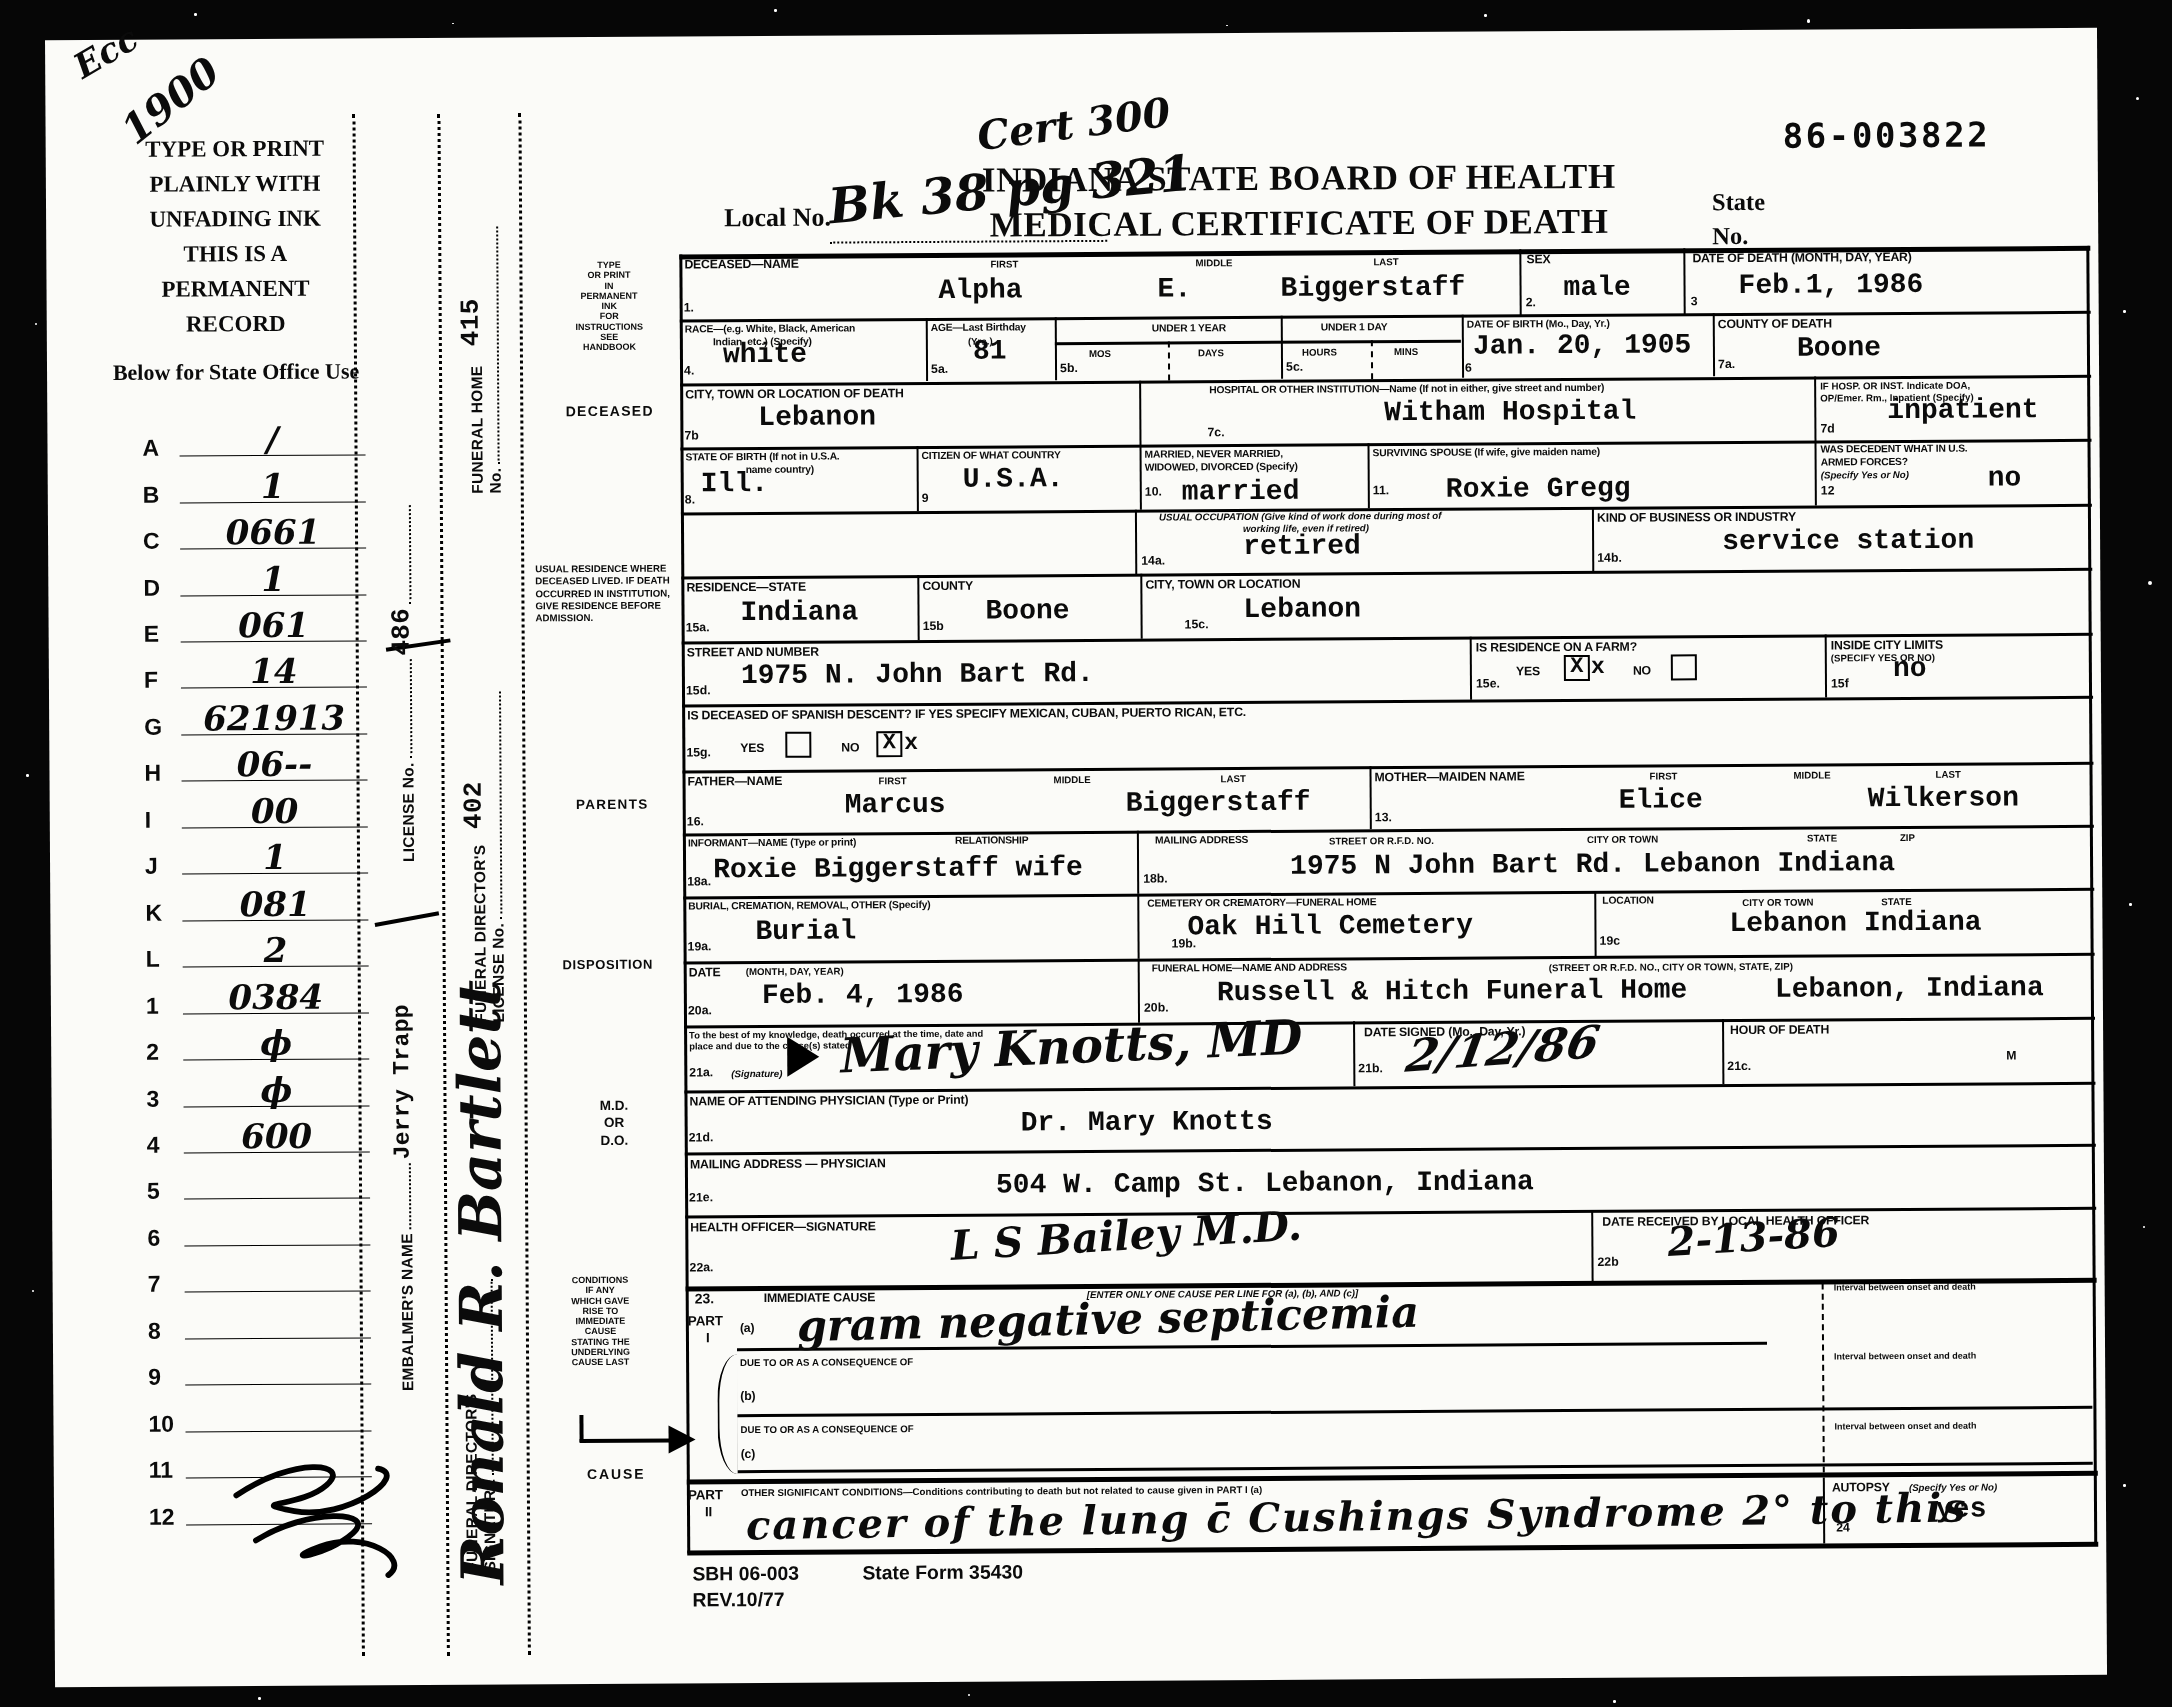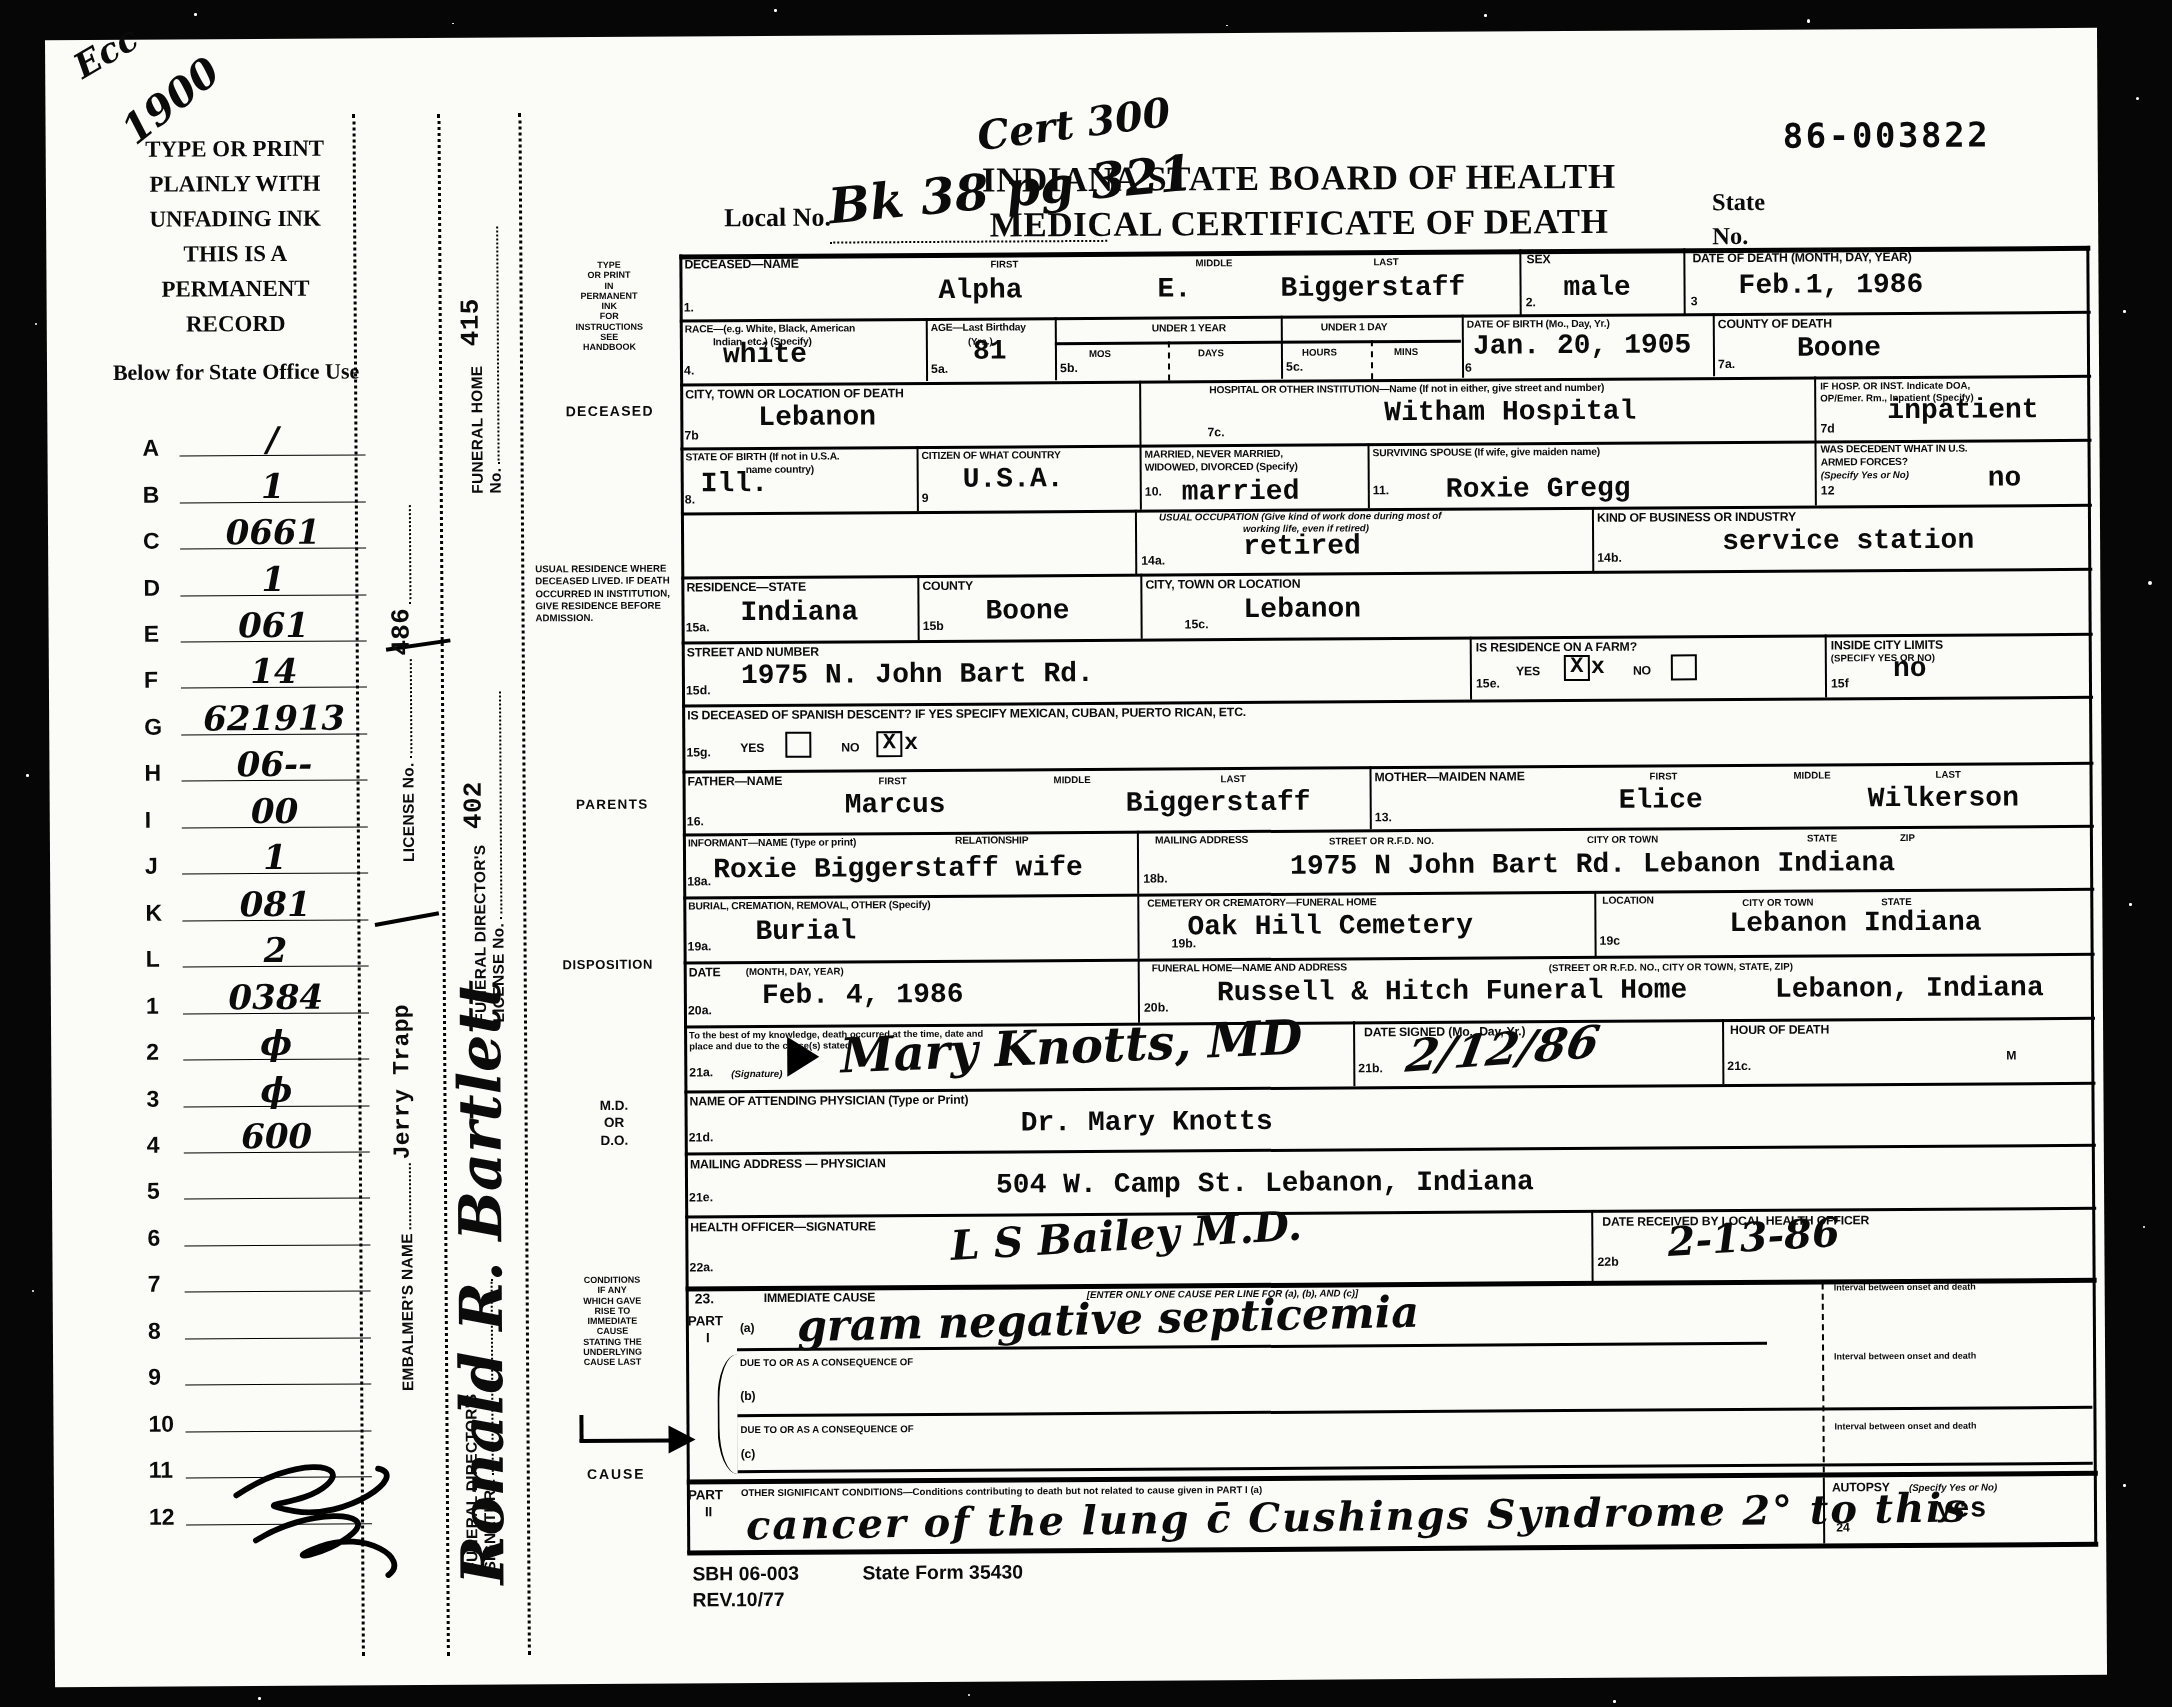--- a/index.html
+++ b/index.html
@@ -274,21 +274,21 @@
   </div>
   <div class="note" style="left:545px;top:400px;width:135px;font-size:14px;letter-spacing:1.3px;">DECEASED</div>
   <div class="note" style="left:537px;top:560px;width:139px;font-size:9.7px;line-height:12.3px;text-align:left;">USUAL RESIDENCE WHERE DECEASED LIVED.  IF DEATH OCCURRED IN INSTITUTION, GIVE RESIDENCE BEFORE ADMISSION.</div>
   <div class="note" style="left:545px;top:794px;width:135px;font-size:13.5px;letter-spacing:1.3px;">PARENTS</div>
   <div class="note" style="left:536px;top:954px;width:142px;font-size:13px;letter-spacing:0.6px;">DISPOSITION</div>
   <div class="note" style="left:545px;top:1094px;width:135px;font-size:13.5px;line-height:17.4px;">
     <div>M.D.</div>
       <div>OR</div>
       <div>D.O.</div>
   </div>
-  <div class="note" style="left:545px;top:1272px;width:129px;font-size:9px;line-height:10.3px;">
+  <div class="note" style="left:533px;top:1272px;width:129px;font-size:9px;line-height:10.3px;">
     <div>CONDITIONS</div>
       <div>IF ANY</div>
       <div>WHICH GAVE</div>
     <div>RISE TO</div>
       <div>IMMEDIATE</div>
       <div>CAUSE</div>
     <div>STATING THE</div>
       <div>UNDERLYING</div>
       <div>CAUSE LAST</div>
   </div>

